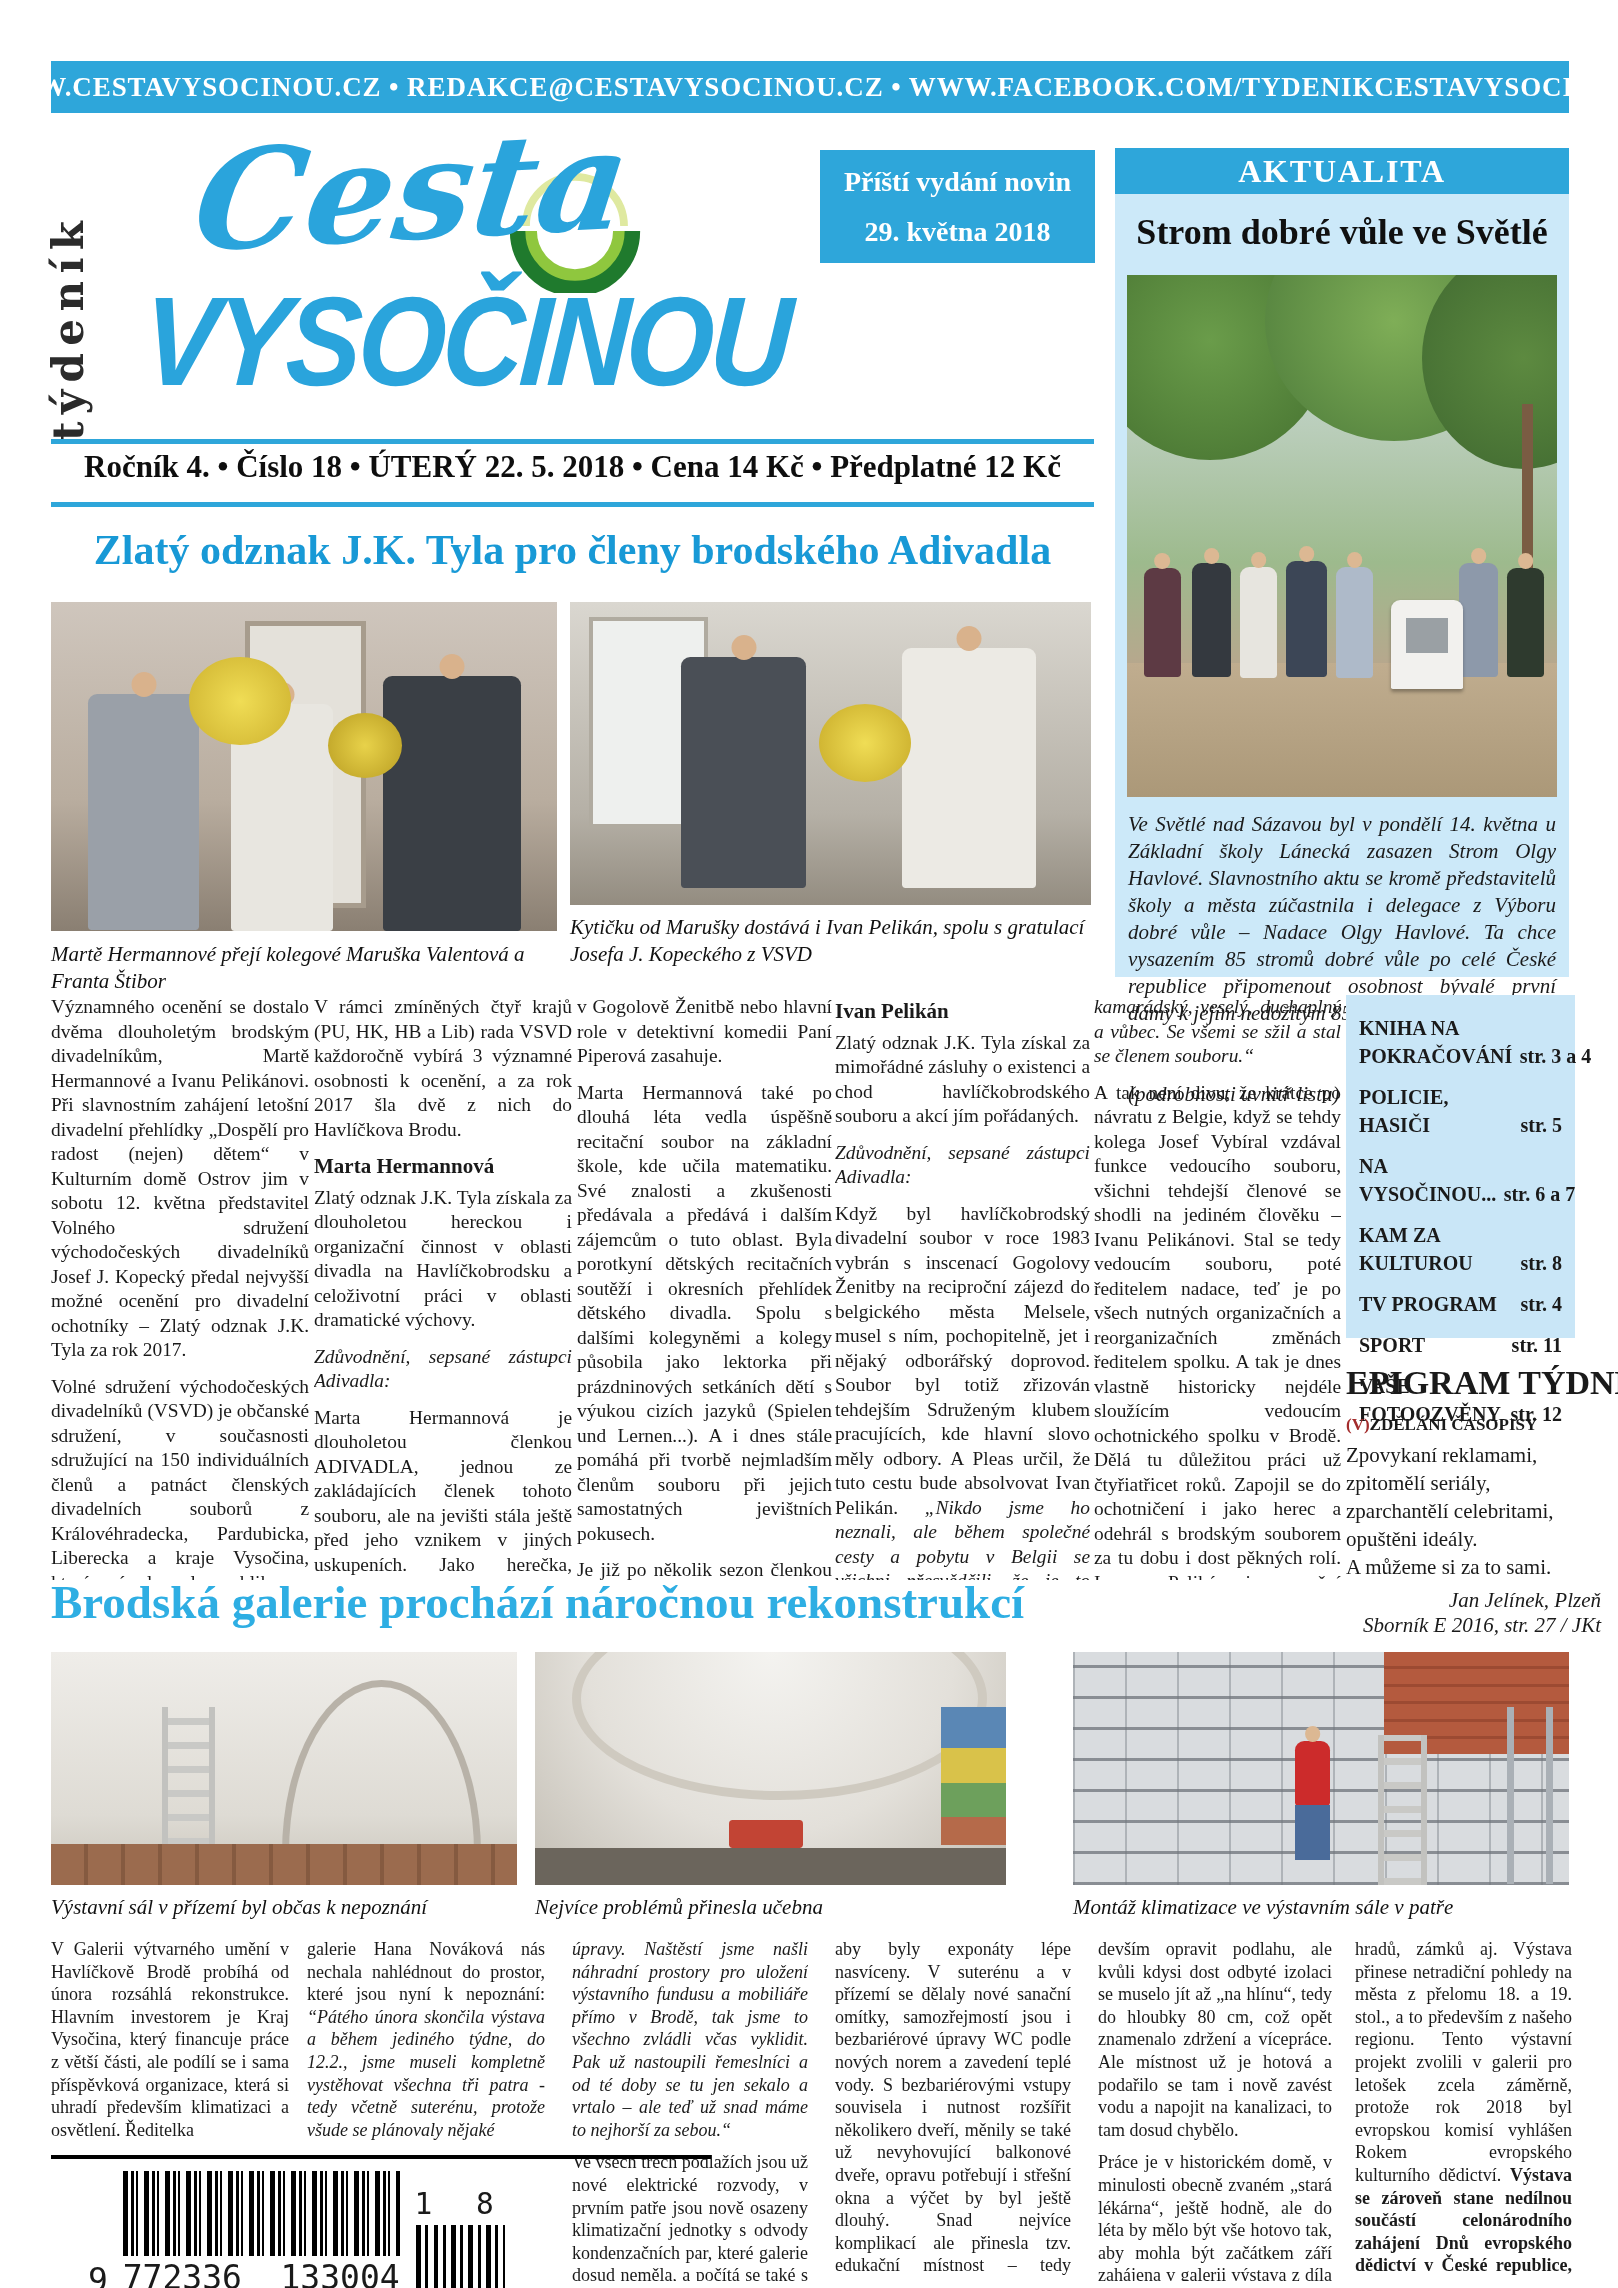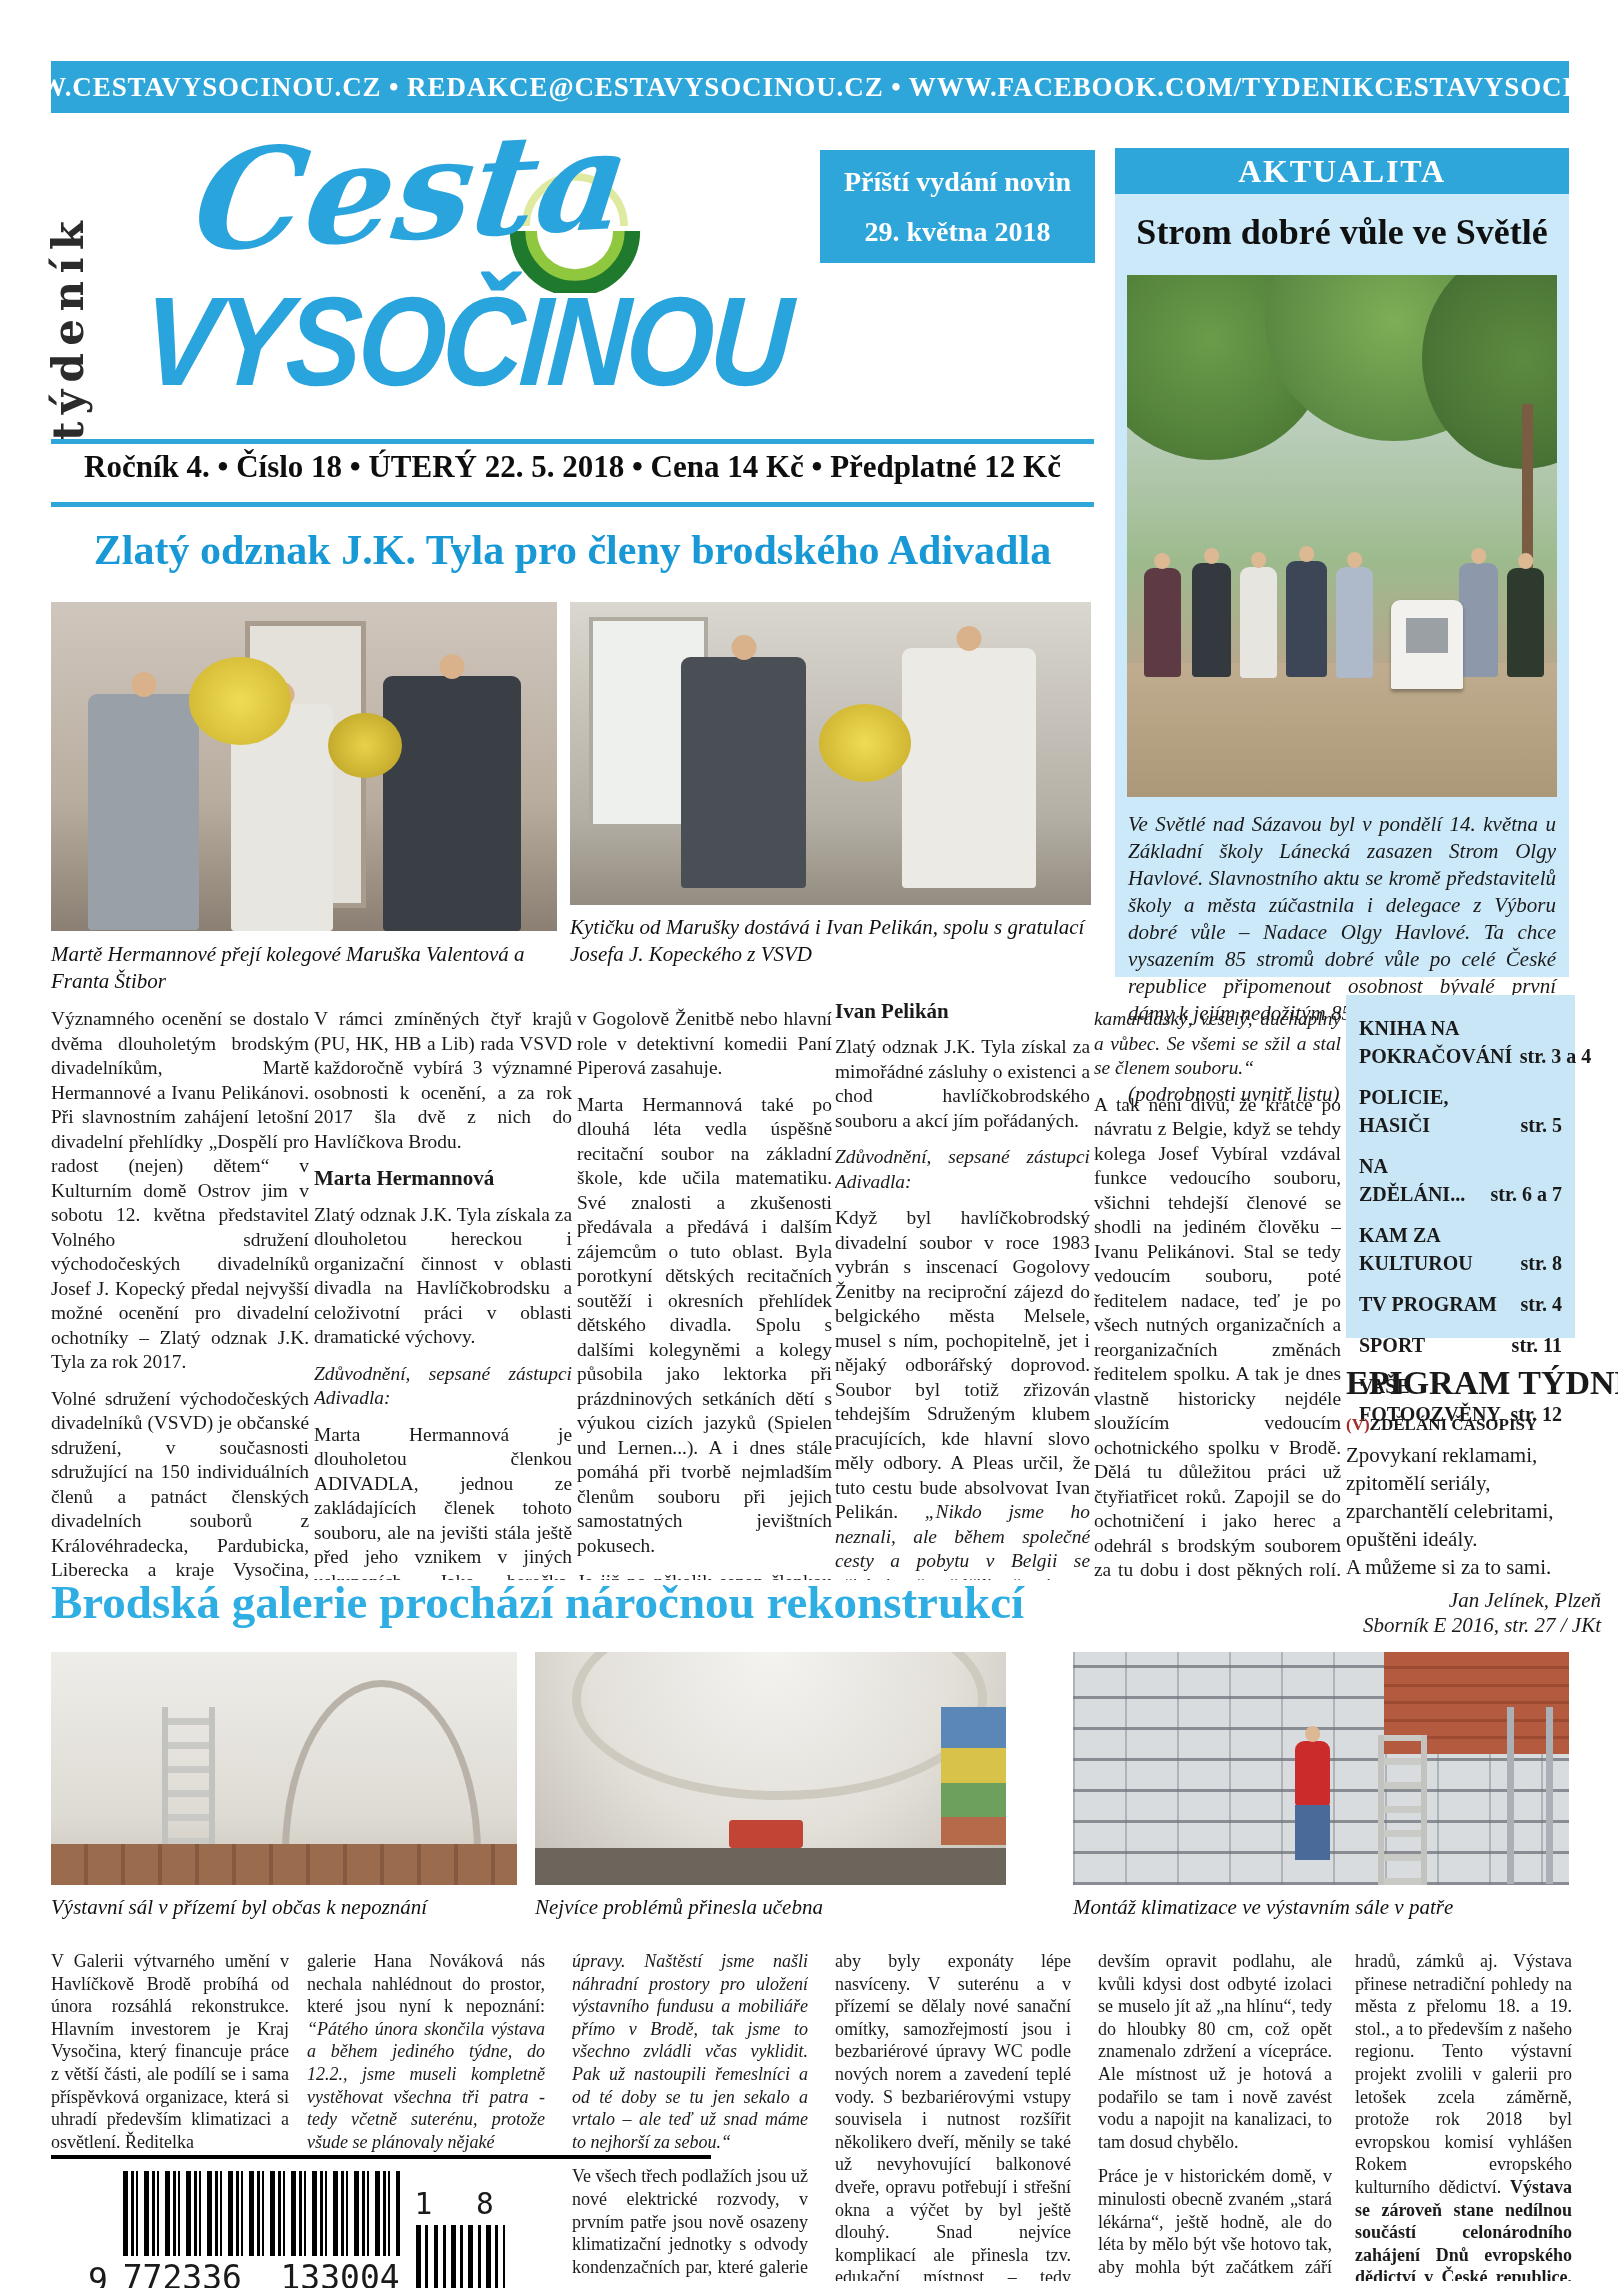--- a/index.html
+++ b/index.html
@@ -41,21 +41,21 @@
   .rule{position:absolute;left:51px;width:1043px;height:4.6px;background:#2ea6da;}
   .issue-line{position:absolute;left:51px;top:449px;width:1043px;text-align:center;
               font-weight:bold;font-size:31px;color:#0e0e0e;white-space:nowrap;}
   
   .headline1{position:absolute;left:51px;top:526px;width:1043px;margin:0;text-align:center;
              font-weight:bold;font-size:42px;color:#1899d6;}
   .photo{position:absolute;overflow:hidden;background:#cfcac2;}
   .caption{position:absolute;font-style:italic;font-size:21px;line-height:27px;color:#111;margin:0;}
   .col{position:absolute;top:995px;height:585px;overflow:hidden;text-align:justify;
        font-size:19.4px;line-height:24.5px;}
-  .para{margin:12px 0 12px 0;}
+  .para{margin:0 0 12px 0;}
   .chead{font-weight:bold;font-size:21px;margin:3.7px 0 7.4px 0;}
   .it{font-style:italic;}
   .b{font-weight:bold;}
   
   .toc{position:absolute;left:1346px;top:995px;width:229px;height:343px;background:#c9e6f7;
        box-sizing:border-box;padding:18.5px 13px 9.2px 13px;}
   .toc-item{display:flex;justify-content:space-between;align-items:flex-end;gap:7.4px;
             font-weight:bold;font-size:20px;line-height:28px;margin-bottom:13px;}
   .toc-page{white-space:nowrap;}
   
@@ -204,21 +204,21 @@
   <div class="toc">
     <div class="toc-item">
       <span class="toc-label">KNIHA NA POKRAČOVÁNÍ</span>
       <span class="toc-page">str. 3 a 4</span>
     </div>
     <div class="toc-item">
       <span class="toc-label">POLICIE, HASIČI</span>
       <span class="toc-page">str. 5</span>
     </div>
     <div class="toc-item">
-      <span class="toc-label">NA ZDĚLÁNI...</span>
+      <span class="toc-label">NA VYSOČINOU...</span>
       <span class="toc-page">str. 6 a 7</span>
     </div>
     <div class="toc-item">
       <span class="toc-label">KAM ZA KULTUROU</span>
       <span class="toc-page">str. 8</span>
     </div>
     <div class="toc-item">
       <span class="toc-label">TV PROGRAM</span>
       <span class="toc-page">str. 4</span>
     </div>

